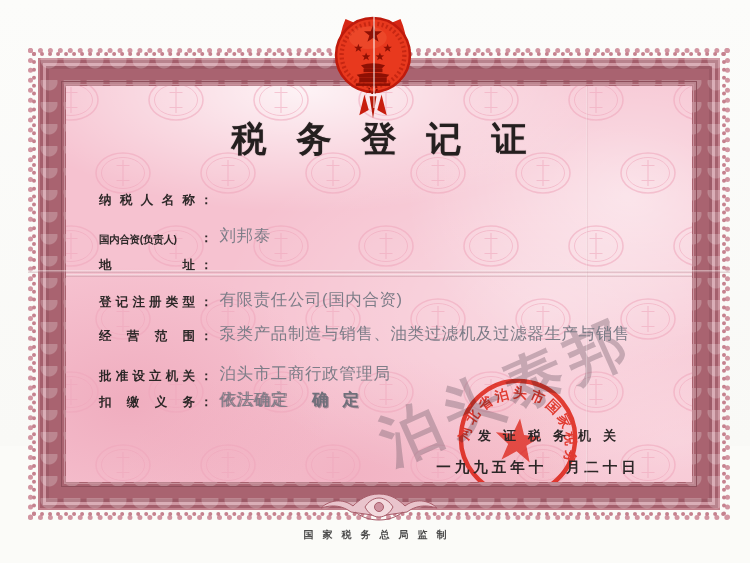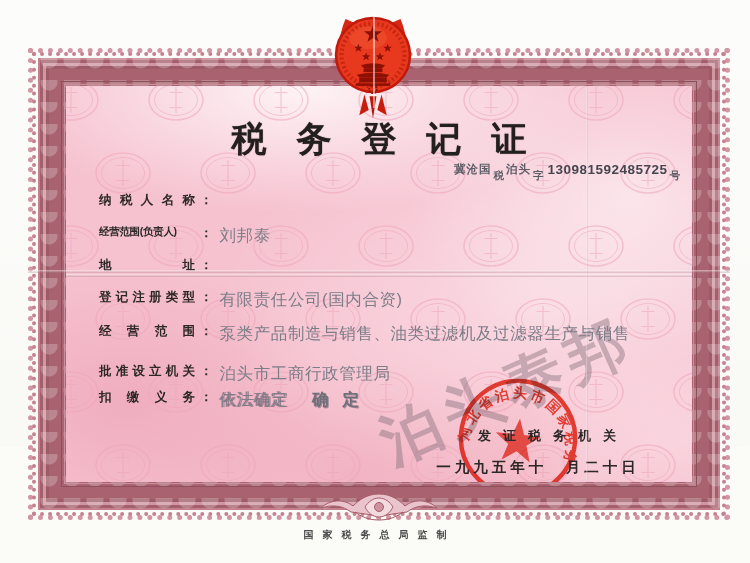--- a/index.html
+++ b/index.html
@@ -55,21 +55,21 @@
     text-shadow:0 0 1px rgba(40,28,28,.6);
   }
   .cert-no{
     position:absolute;top:76px;left:388px;z-index:4;
     display:flex;align-items:flex-start;
     color:#5d5d66;font-size:11.5px;font-weight:600;letter-spacing:1px;white-space:nowrap;
   }
   .cert-no .drop{position:relative;top:7px;font-size:10.5px;letter-spacing:0;margin:0 2px;}
   .cert-no .digits{font-size:13.5px;color:#45454e;letter-spacing:.5px;margin-left:2px;}
 
-  .row{position:absolute;left:33px;z-index:4;display:flex;align-items:flex-start;white-space:nowrap;}
+  .row{position:absolute;left:33px;z-index:4;display:flex;align-items:flex-end;white-space:nowrap;}
   .row .label{
     width:96px;font-size:12.5px;font-weight:700;color:#2d2828;
     text-align:justify;text-align-last:justify;text-justify:inter-character;
   }
   .row .label.tight{font-size:10.5px;letter-spacing:-.3px;text-align-last:auto;}
   .row .colon{font-weight:700;color:#2d2828;font-size:12.5px;margin:0 7px 0 5px;}
   .row .value{font-size:16.5px;color:#7d7d88;letter-spacing:.6px;font-weight:500;}
   .row .value.doubled{text-shadow:1.4px .4px 0 rgba(70,70,82,.5), -0.8px -0.3px 0 rgba(70,70,82,.3);}
   .row .overprint{font-size:16.5px;color:#6f6f7a;font-weight:700;margin-left:24px;letter-spacing:14px;
     text-shadow:1px .5px 0 rgba(70,70,82,.45);}
@@ -168,35 +168,27 @@
             <use href="#wm-emblem" transform="translate(237,357)"></use>
             <use href="#wm-emblem" transform="translate(342,357)"></use>
             <use href="#wm-emblem" transform="translate(447,357)"></use>
             <use href="#wm-emblem" transform="translate(552,357)"></use>
             <use href="#wm-emblem" transform="translate(657,357)"></use>
           </g>
       </svg>
 
       <div class="title">税务登记证</div>
 
-      <div class="cert-no">
-        <span>冀沧国</span>
-        <span class="drop">税</span>
-        <span>泊头</span>
-        <span class="drop">字</span>
-        <span class="digits">130981592485725</span>
-        <span class="drop">号</span>
-      </div>
 
       <div class="row r1">
         <span class="label">纳税人名称</span>
           <span class="colon">：</span>
       </div>
       <div class="row r2">
-        <span class="label tight">经营范围(负责人)</span>
+        <span class="label tight">国内合资(负责人)</span>
           <span class="colon">：</span>
           <span class="value">刘邦泰</span>
       </div>
       <div class="row r3">
         <span class="label">地址</span>
           <span class="colon">：</span>
       </div>
       <div class="row r4">
         <span class="label">登记注册类型</span>
           <span class="colon">：</span>

